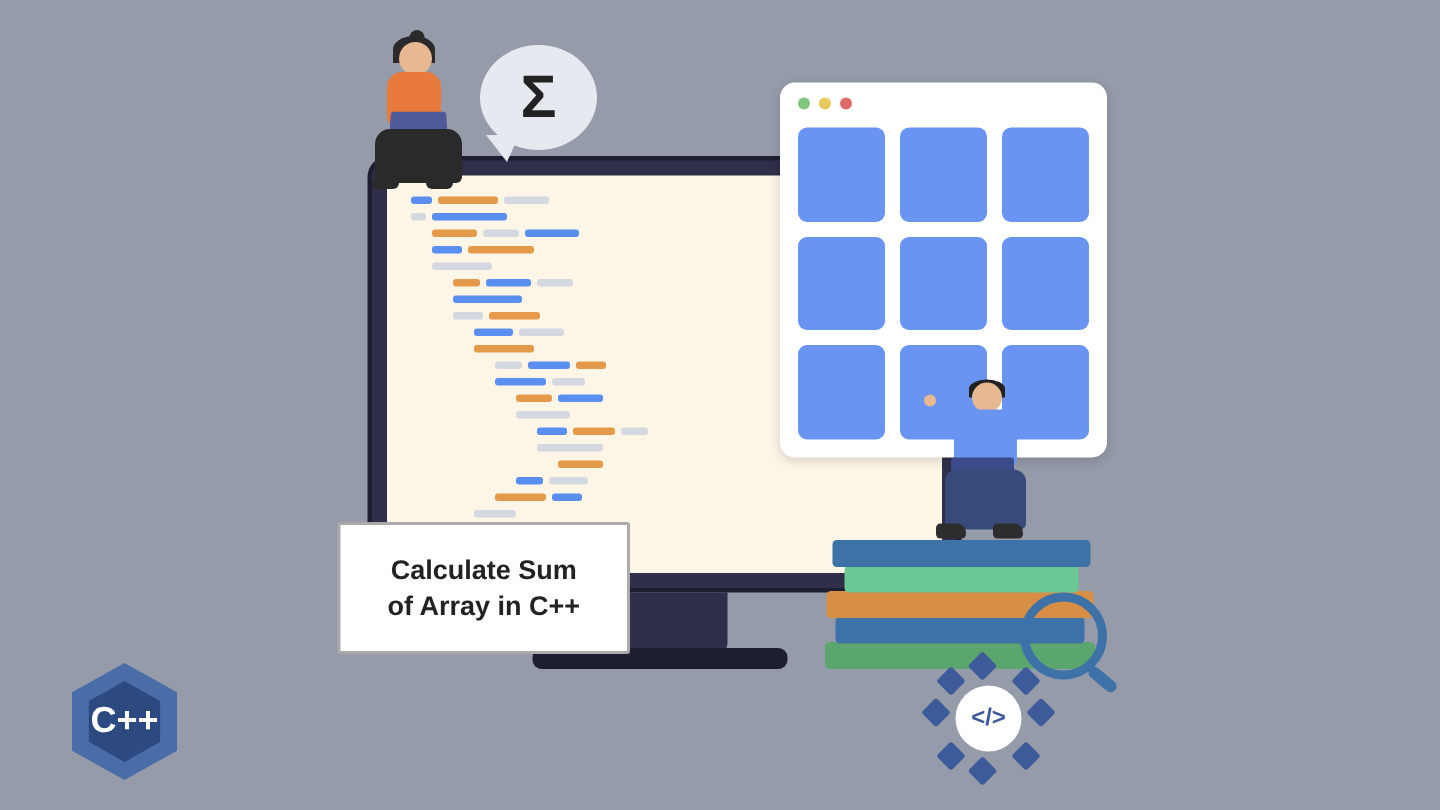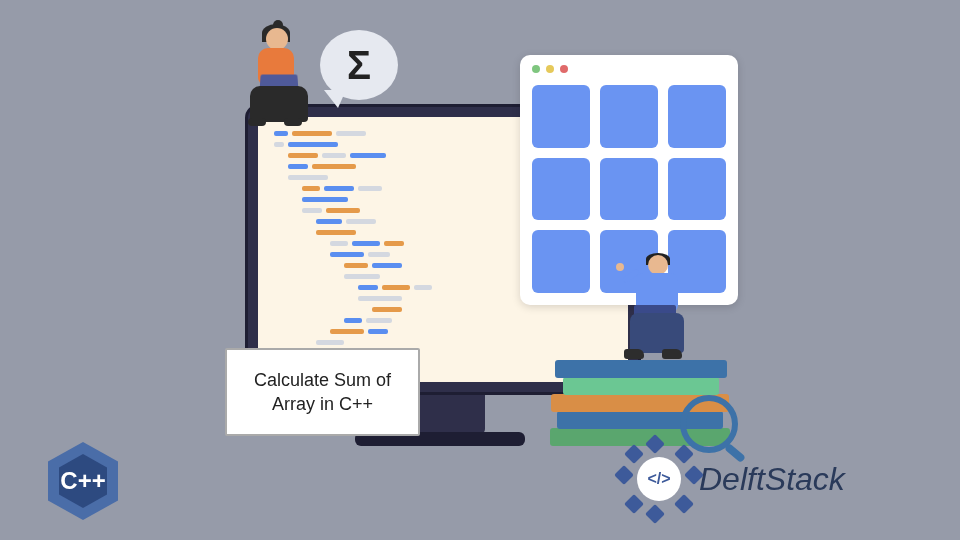--- a/index.html
+++ b/index.html
@@ -48,21 +48,21 @@
 .books{position:absolute;left:545px;top:358px;width:210px;height:95px}
 .book{position:absolute;height:18px;border-radius:3px}
 .bk1{left:5px;top:70px;width:180px;background:#5aa66e}
 .bk2{left:12px;top:53px;width:166px;background:#3d72a8}
 .bk3{left:6px;top:36px;width:178px;background:#d98e46}
 .bk4{left:18px;top:19px;width:156px;background:#6bc793}
 .bk5{left:10px;top:2px;width:172px;background:#3d72a8}
 .magnifier{position:absolute;left:680px;top:395px;width:46px;height:46px;border:6px solid #3d72a8;border-radius:50%}
 .magnifier::after{content:"";position:absolute;right:-14px;bottom:-10px;width:22px;height:8px;background:#3d72a8;border-radius:4px;transform:rotate(40deg)}
 
-.card{position:absolute;left:225px;top:348px;width:195px;height:88px;background:#fff;border:2px solid #aaa;border-radius:2px;display:flex;align-items:center;justify-content:flex-end;text-align:center;font-weight:normal;font-size:18px;color:#222;line-height:1.35;padding:0 24px;box-sizing:border-box}
+.card{position:absolute;left:225px;top:348px;width:195px;height:88px;background:#fff;border:2px solid #aaa;border-radius:2px;display:flex;align-items:center;justify-content:flex-end;text-align:center;font-weight:bold;font-size:18px;color:#222;line-height:1.35;padding:0 24px;box-sizing:border-box}
 
 .cpp-logo{position:absolute;left:48px;top:442px;width:70px;height:78px}
 .cpp-hex{width:70px;height:78px;background:#4a6da8;clip-path:polygon(50% 0,100% 25%,100% 75%,50% 100%,0 75%,0 25%);display:flex;align-items:center;justify-content:center;color:#fff;font-weight:bold;font-size:24px}
 .cpp-inner{background:#2d4a80;width:48px;height:54px;clip-path:polygon(50% 0,100% 25%,100% 75%,50% 100%,0 75%,0 25%);display:flex;align-items:center;justify-content:center}
 
 .ds-logo{position:absolute;left:625px;top:445px;display:flex;align-items:center;gap:6px}
 .ds-badge{width:68px;height:68px;position:relative}
 .ds-inner{position:absolute;left:12px;top:12px;width:44px;height:44px;background:#fff;border-radius:50%;display:flex;align-items:center;justify-content:center;font-size:16px;color:#3d5a9a;font-weight:bold}
 .ds-petals{position:absolute;inset:-4px}
 .ds-petals i{position:absolute;width:14px;height:14px;background:#3d5a9a;border-radius:2px;transform:rotate(45deg)}
@@ -235,16 +235,15 @@
           <i style="left:-4px;top:27px"></i>
         <i style="left:6px;top:6px"></i>
           <i style="right:6px;top:6px"></i>
           <i style="right:6px;bottom:6px"></i>
           <i style="left:6px;bottom:6px"></i>
       </div>
       <div class="ds-inner">
           <span>&lt;/&gt;</span>
         </div>
     </div>
-    <span class="ds-text">DelftStack</span>
   </div>
 
 </div>
 
 </body></html>

